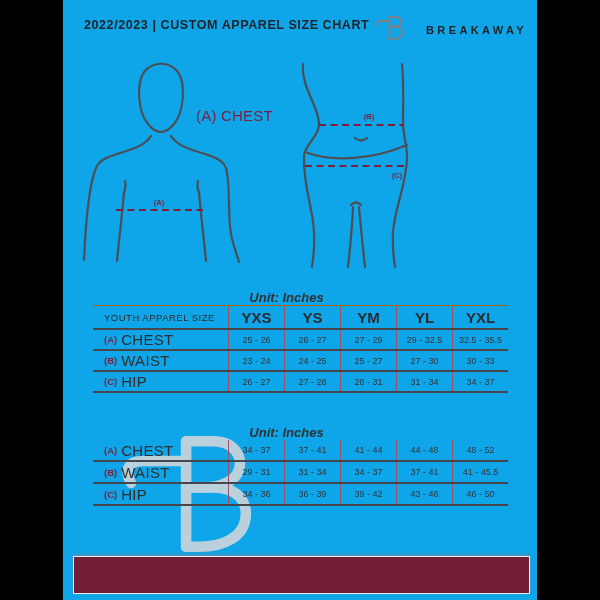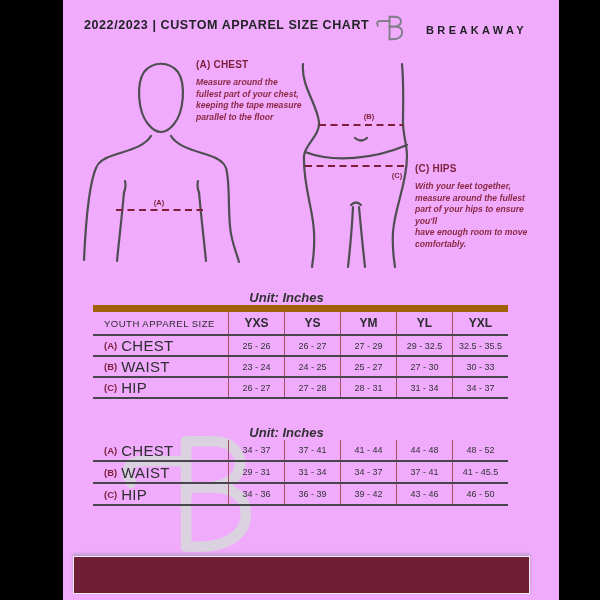--- a/index.html
+++ b/index.html
@@ -1,50 +1,50 @@
 <!DOCTYPE html>
 <html><head>
 <meta charset="utf-8">
 <style>
   html,body{margin:0;padding:0;}
   body{width:600px;height:600px;background:#000;position:relative;overflow:hidden;
        font-family:"Liberation Sans",sans-serif;}
-  .paper{position:absolute;left:63px;top:0;width:474px;height:600px;background:#f0abfc;overflow:hidden;padding-left:22px;}
+  .paper{position:absolute;left:63px;top:0;width:474px;height:600px;background:#0ea5e9;overflow:hidden;}
   .abs{position:absolute;}
 
   
   .hdr-title{left:21px;top:17px;font-size:13.5px;font-weight:700;color:#222326;
              letter-spacing:.6px;transform:scaleX(.93);transform-origin:left top;white-space:nowrap;}
   .brand{left:311px;top:14px;display:flex;align-items:center;}
   .brand-text{font-size:11px;font-weight:700;color:#1f2022;letter-spacing:3.4px;margin-left:19px;margin-top:4px;}
 
   
   .g-col{z-index:2;}
-  .g-head{font-size:10px;font-weight:700;color:#7d1f3a;letter-spacing:.2px;}
+  .g-head{font-size:15px;font-weight:400;color:#7d1f3a;letter-spacing:.2px;margin-top:48px;}
   .g-body{margin-top:7px;font-size:8.6px;font-style:italic;font-weight:600;line-height:11.6px;
           color:#8c2944;white-space:pre-line;}
   .chest-col{left:133px;top:59px;width:108px;}
   .waist-col{left:352px;top:59px;width:116px;}
   .hips-col{left:352px;top:163px;width:116px;}
 
   
   .t-title{left:30px;width:415px;text-align:center;font-size:10.5px;font-weight:700;
            color:#28282a;letter-spacing:.4px;z-index:2;}
   .t-unit{left:16px;width:415px;text-align:center;font-size:13px;font-weight:600;
           font-style:italic;color:#323234;z-index:2;}
   .sizetable{left:30px;width:415px;z-index:2;}
   .trow{display:grid;grid-template-columns:135px 56px 56px 56px 56px 56px;
         border-bottom:2px solid #47464c;}
-  .thead{border-top:7px solid #a16207;height:22px;}
+  .thead{border-top:1px solid #a16207;height:22px;}
   .tdata{height:19px;}
   .tdata-a{height:20px;}
   .c{display:flex;align-items:center;justify-content:center;font-size:9px;color:#333437;
      border-left:1.6px solid #9c5062;}
   .c.first{justify-content:flex-start;padding-left:11px;border-left:none;}
-  .thead .c{font-weight:700;font-size:12px;color:#2b2b2e;}
+  .thead .c{font-weight:700;font-size:15px;color:#2b2b2e;}
   .thead .c.first{font-weight:400;letter-spacing:.5px;font-size:9.5px;}
   .rowlabel{font-size:15px;color:#2e2e30;letter-spacing:.3px;}
   .pfx{font-weight:700;color:#7d1f3a;margin-right:4px;font-size:9.5px;}
 
   
   .footer{left:10px;top:556px;width:455px;height:36px;background:#701d35;
           border:1px solid #eceded;box-shadow:0 -2px 3px rgba(135,135,145,.5);z-index:2;}
 
   
   .figure{stroke:#4e4e52;stroke-width:2.2;fill:none;stroke-linecap:round;}
@@ -91,26 +91,20 @@
     <path class="figure" d="M64,151 C63,173 61,193 59,211"></path>
     <path class="figure" d="M70,151 C72,173 74,193 76,211"></path>
     <path class="dash" d="M30,69 L114,69"></path>
     <text class="marker" x="80" y="63" text-anchor="middle">(B)</text>
     <path class="dash" d="M16,110 L118,110"></path>
     <text class="marker" x="108" y="122" text-anchor="middle">(C)</text>
   </svg>
 
   <div class="abs g-col chest-col">
     <div class="g-head">(A) CHEST</div>
-    <div class="g-body">Measure around the fullest part of your chest, keeping the tape measure parallel to the floor</div>
-  </div>
-  <div class="abs g-col hips-col">
-    <div class="g-head">(C) HIPS</div>
-    <div class="g-body">With your feet together, measure around the fullest part of your hips to ensure you'll
-have enough room to move comfortably.</div>
   </div>
 
   <svg class="abs wm" width="205" height="132" viewBox="0 0 34 30">
     <path class="wmline" d="M16,7.5 L6,7.5 C2.5,7.5 2,10 3.5,12.5"></path>
     <path class="wmline" d="M16,3 L16,27"></path>
     <path class="wmline" d="M16,3 L22,3 C27.5,3 28.8,7 28,9.5 C27.2,12.2 23.5,13.5 20,13.5 L16,13.5"></path>
     <path class="wmline" d="M16,13.5 L22,13.5 C28,13.5 30,17 29.5,20.5 C29,24.5 25,27 19,27 L16,27"></path>
   </svg>
 
   <div class="abs t-unit" style="top:290px;">Unit: Inches</div>

